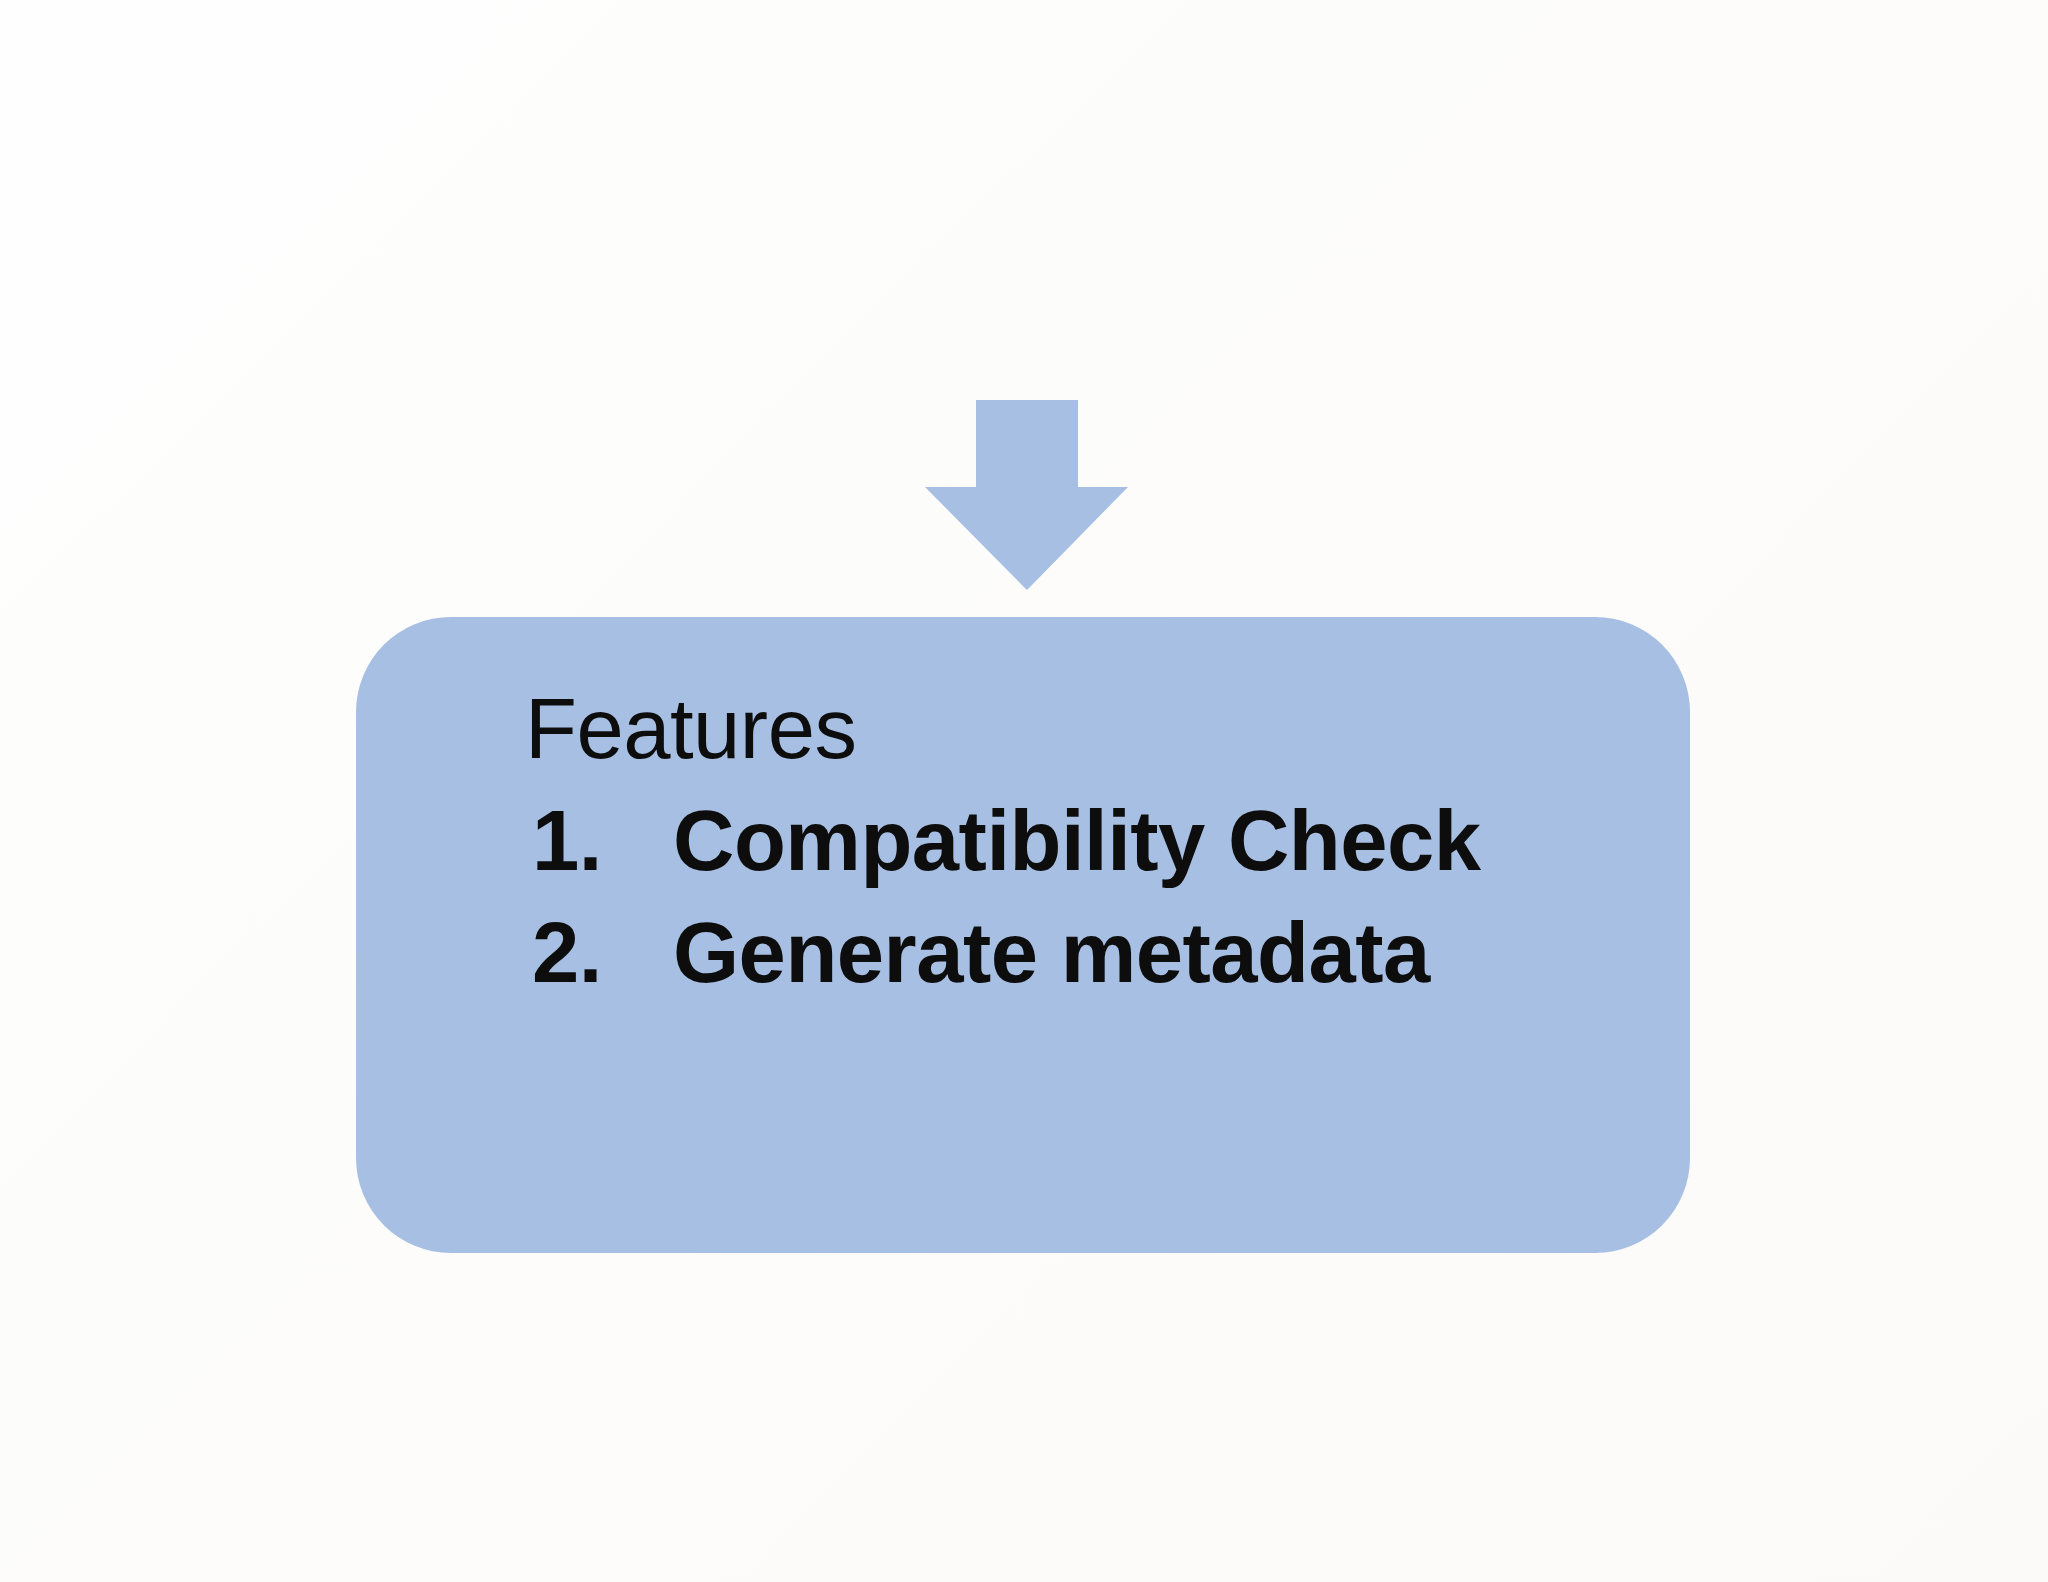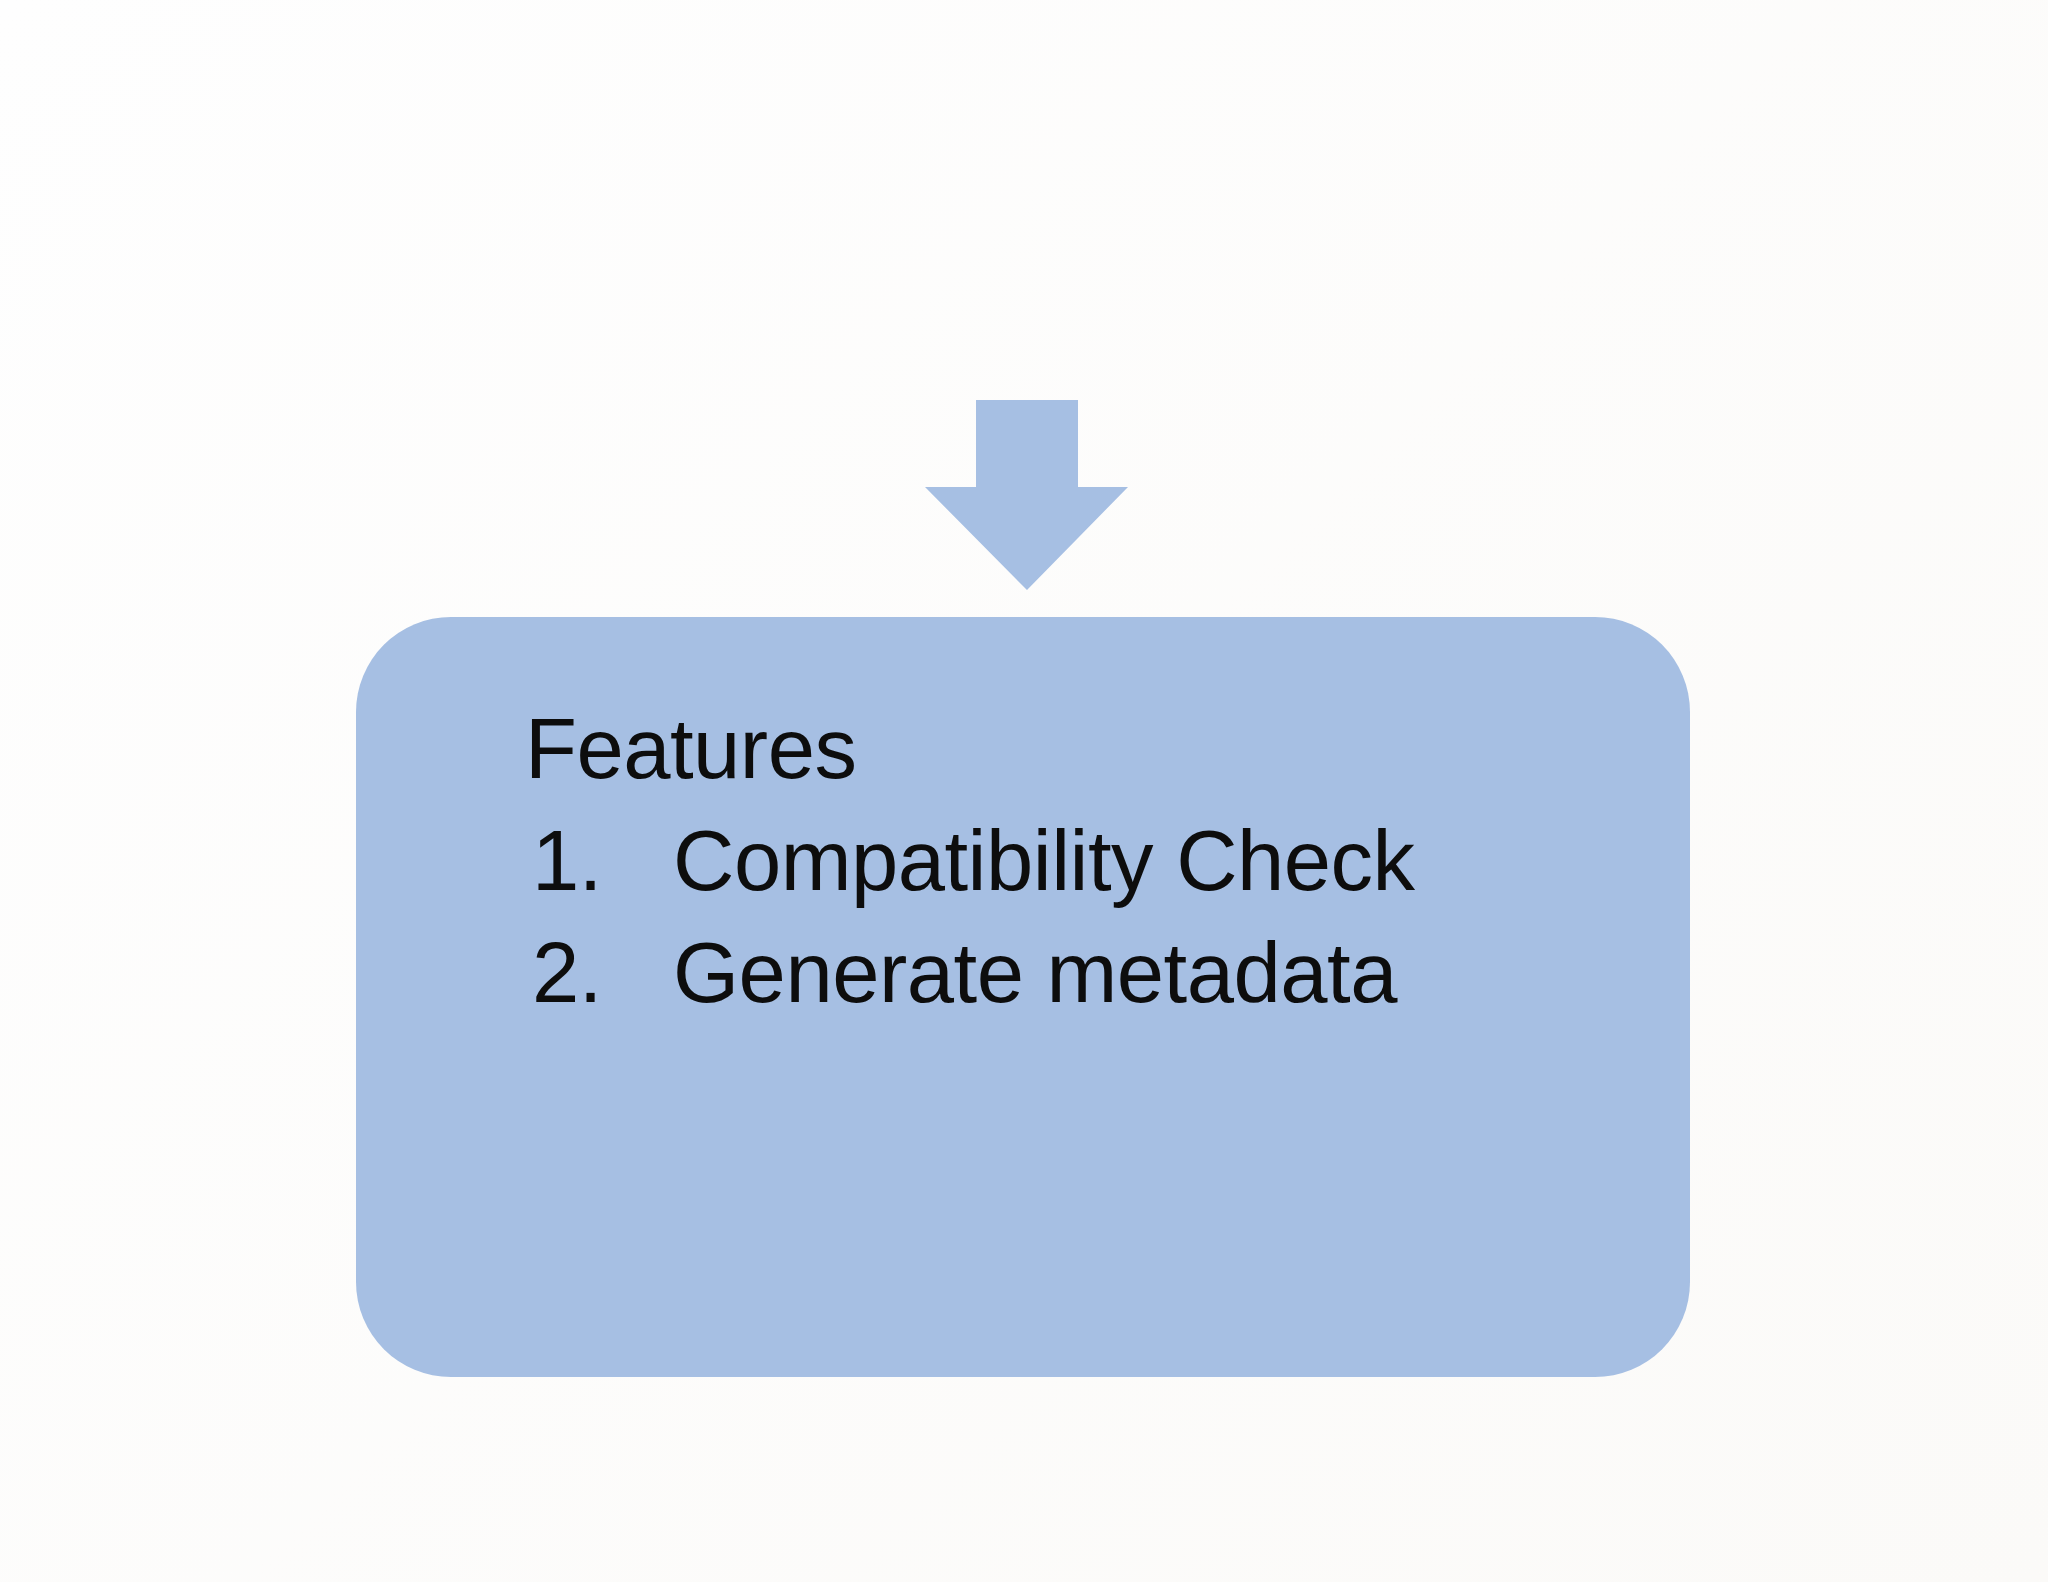--- a/index.html
+++ b/index.html
@@ -40,42 +40,43 @@
     position: absolute;
     left: 890px;
     top: 396px;
     width: 280px;
     height: 200px;
   }
   .feat-box {
     left: 356px;
     top: 617px;
     width: 1334px;
-    height: 760px;
+    height: 636px;
     border-radius: 95px;
-    padding-top: 76px;
+    padding-top: 56px;
   }
   .feat-title {
     padding-left: 169px;
     font-size: 85px;
     line-height: 112px;
     color: #0d0d0d;
     letter-spacing: -0.5px;
   }
   .feat-list {
     margin: 0;
     padding: 0;
   }
   .feat-item {
     padding-left: 176px;
     font-size: 85px;
     line-height: 112px;
     color: #0d0d0d;
     letter-spacing: -0.5px;
     white-space: nowrap;
+    font-weight: bold;
   }
   .feat-item .num {
     display: inline-block;
     width: 141px;
   }
 </style>
 </head>
 <body>
 
 <div class="canvas">

